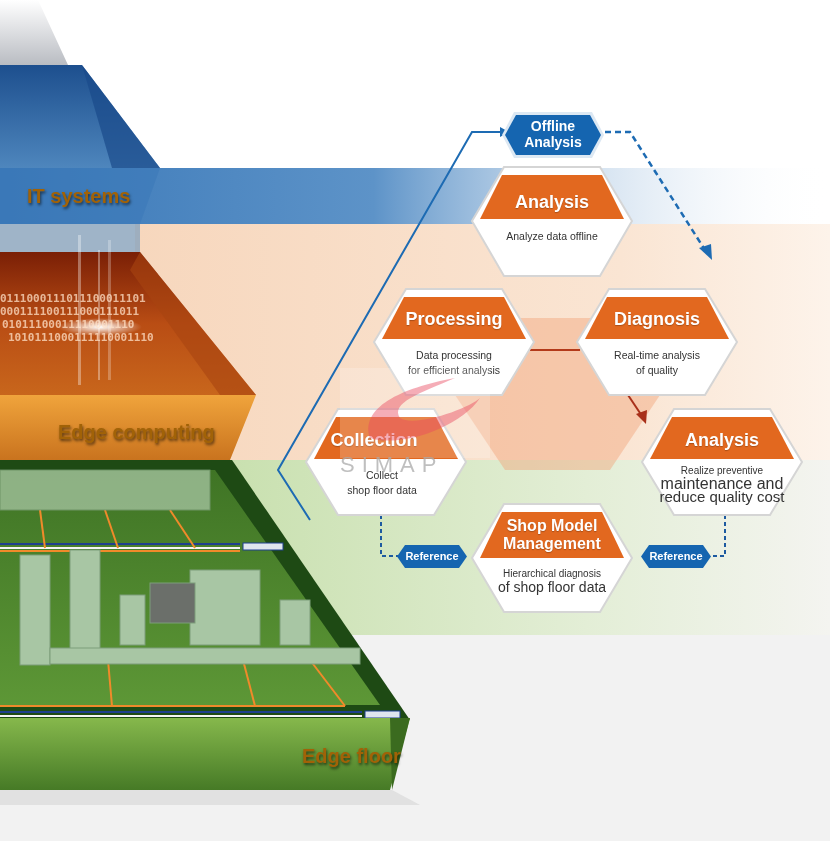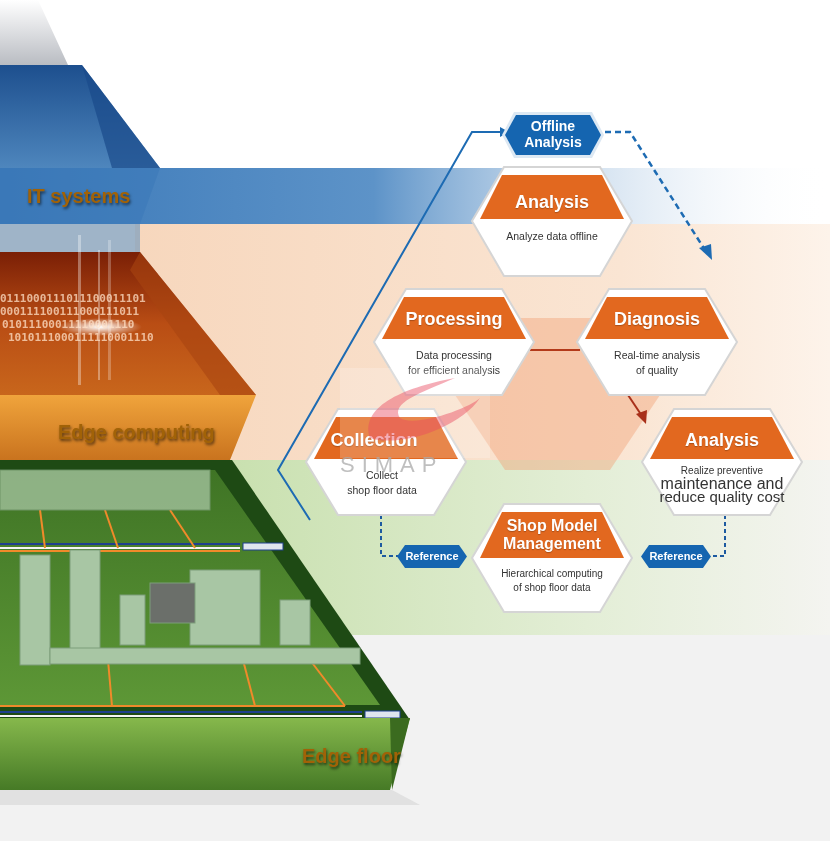--- a/index.html
+++ b/index.html
@@ -229,22 +229,22 @@
   <div class="desc" style="top:83px;font-size:15px;line-height:13px;">reduce quality cost</div>
 </div>
 
 <div class="hex" style="left:470px;top:502px;width:164px;height:112px;">
   <svg width="164" height="112">
     <polygon points="34,2 130,2 162,56 130,110 34,110 2,56" fill="#ffffff" stroke="#d5d5d5" stroke-width="2"></polygon>
     <polygon points="32,10 132,10 154,56 10,56" fill="#e2681f"></polygon>
   </svg>
   <div class="title" style="top:14px;font-size:16px;">Shop Model</div>
   <div class="title" style="top:32px;font-size:16px;">Management</div>
-  <div class="desc" style="top:64px;font-size:10px;">Hierarchical computing</div>
-  <div class="desc" style="top:78px;font-size:10px;">of shop floor data</div>
+  <div class="desc" style="top:64px;font-size:10px;">Hierarchical diagnosis</div>
+  <div class="desc" style="top:78px;font-size:14px;">of shop floor data</div>
 </div>
 
 <div class="pill" style="left:396px;top:544px;width:72px;height:25px;">
   <svg width="72" height="25">
     <polygon points="9,1 63,1 71,12.5 63,24 9,24 1,12.5" fill="#1565b0"></polygon>
   </svg>
   <span style="font-size:11px;line-height:25px;">Reference</span>
 </div>
 <div class="pill" style="left:640px;top:544px;width:72px;height:25px;">
   <svg width="72" height="25">

